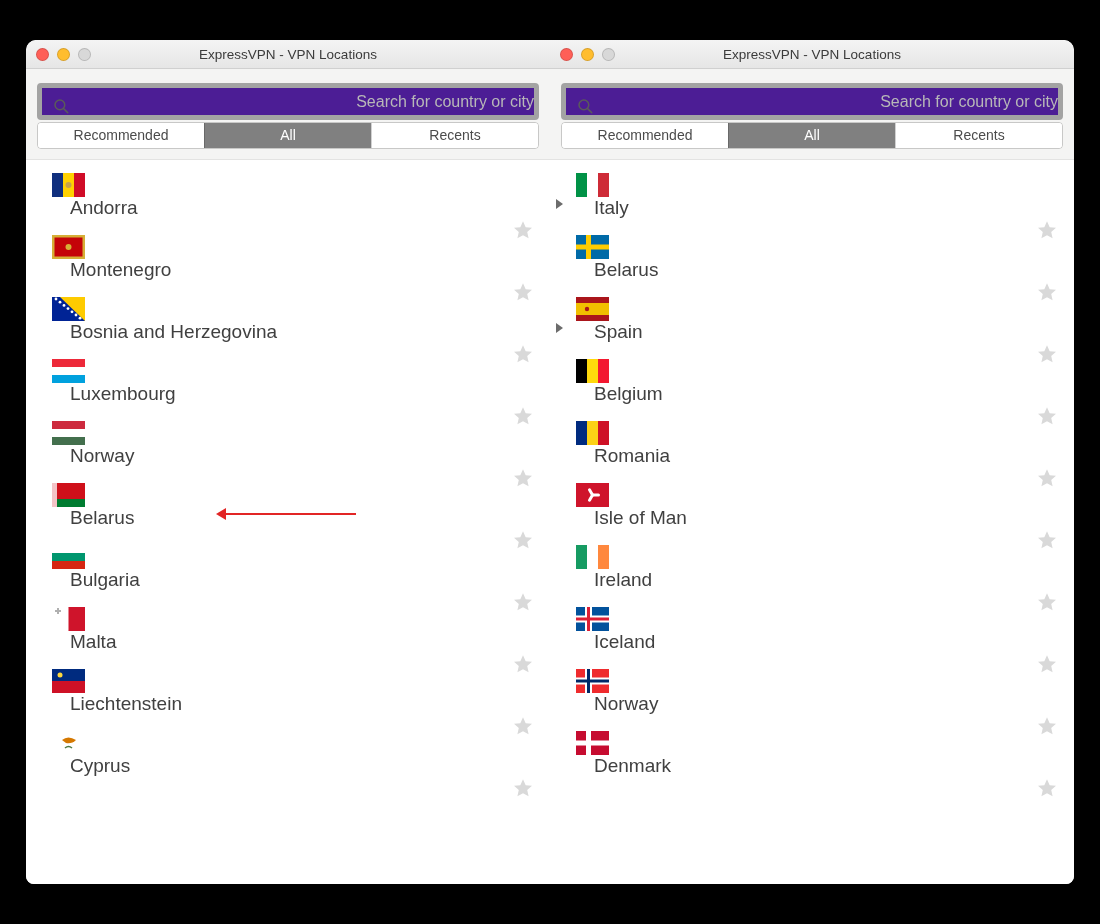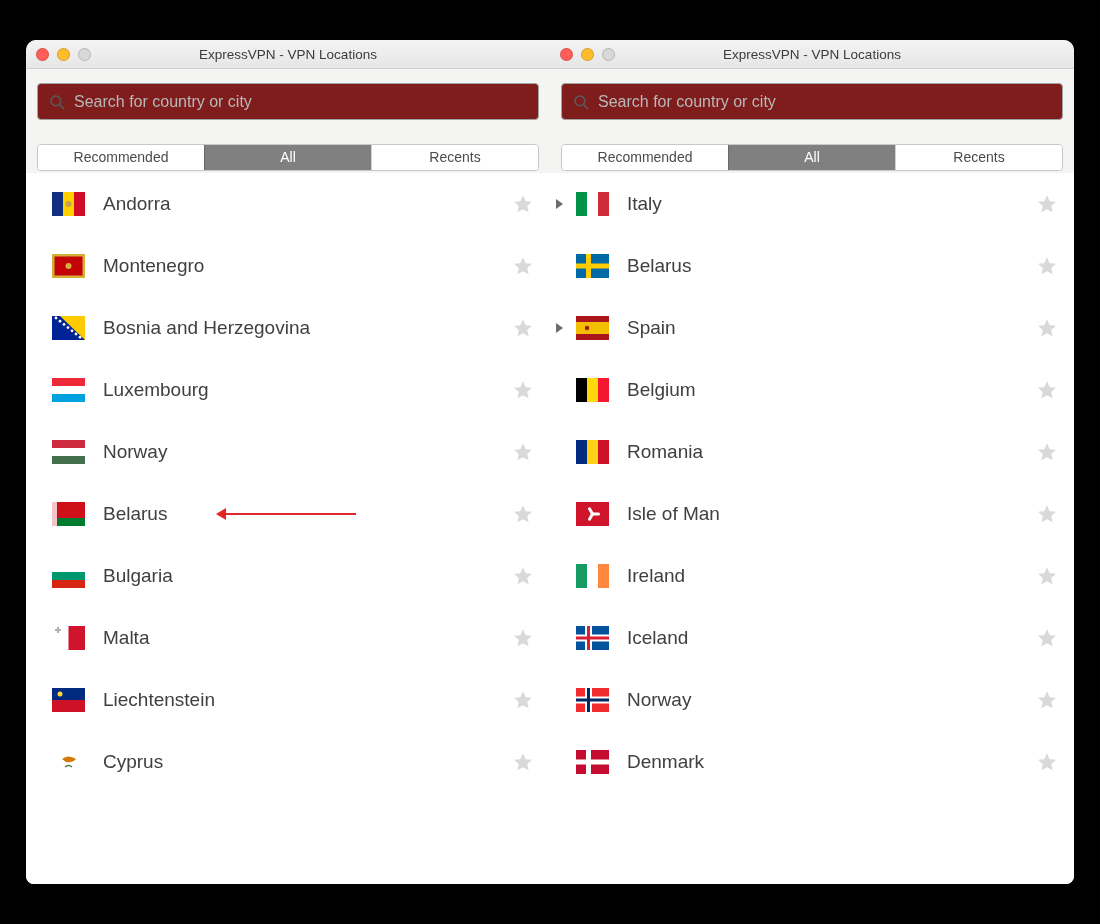--- a/index.html
+++ b/index.html
@@ -44,32 +44,33 @@
   .tl.gray{background:#d8d8d8;}
 
   
   .header{
     background:#f4f4f3;
     border-bottom:1px solid #e3e3e2;
     padding:14px 11px 10px;
   }
   .search{
     position:relative;
-    background:#7f1d1d;
-    border:1px solid #a3a3a3;
+    background:#4c1d95;
+    border:5px solid #a3a3a3;
     border-radius:4px;
     height:37px;
     display:flex; align-items:center;
     padding-left:36px;
     color:#b8b8b8;
     font-size:16px;
+    justify-content:flex-end;
   }
   .search svg{ position:absolute; left:10px; top:9px;}
   .tabs{
-    margin-top:24px;
+    margin-top:2px;
     display:flex;
     border:1px solid rgba(0,0,0,.18);
     border-radius:4px; overflow:hidden;
     height:27px;
   }
   .tab{
     flex:1; text-align:center;
     font-size:14px;
     line-height:25px;
     background:#fff; color:#4b4b4b;
@@ -79,24 +80,25 @@
   .tab.active{ background:#808080; color:#fff;}
 
   
   .list{
     position:absolute; left:0; right:0;
     top:133px; bottom:0;
     background:#fff;
     overflow:hidden;
   }
   .row{
-    display:flex; align-items:center;
+    display:flex; align-items:flex-start;
     height:62px;
     padding:0 16px 0 26px;
     position:relative;
+    flex-direction:column;
   }
   .flag{
     width:33px; height:24px; border-radius:2px;
     box-shadow:0 0 0 1px rgba(0,0,0,.1) inset;
     flex:0 0 auto;
   }
   .country{
     margin-left:18px;
     font-size:19px;
     color:#404040;

